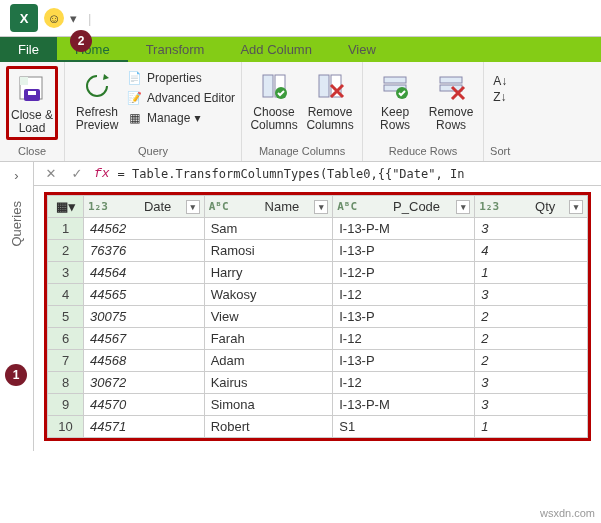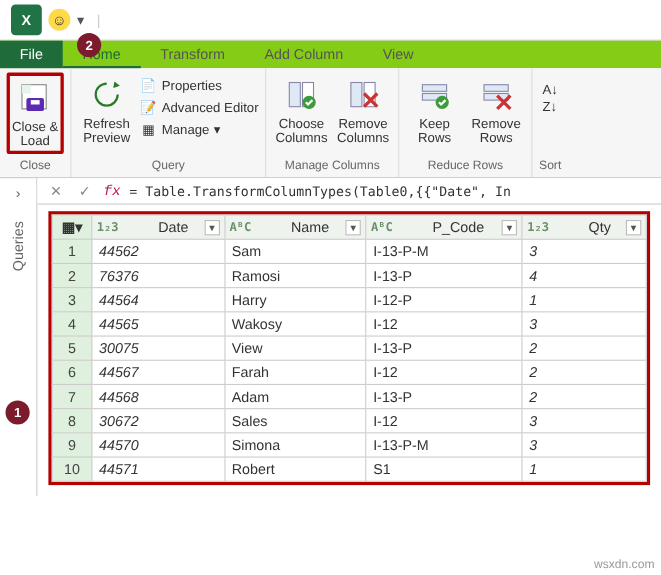--- a/index.html
+++ b/index.html
@@ -302,21 +302,21 @@
               <tr>
                 <td class="rownum">7</td>
                 <td class="num">44568</td>
                 <td>Adam</td>
                 <td>I-13-P</td>
                 <td class="num">2</td>
               </tr>
               <tr>
                 <td class="rownum">8</td>
                 <td class="num">30672</td>
-                <td>Sales</td>
+                <td>Kairus</td>
                 <td>I-12</td>
                 <td class="num">3</td>
               </tr>
               <tr>
                 <td class="rownum">9</td>
                 <td class="num">44570</td>
                 <td>Simona</td>
                 <td>I-13-P-M</td>
                 <td class="num">3</td>
               </tr>

